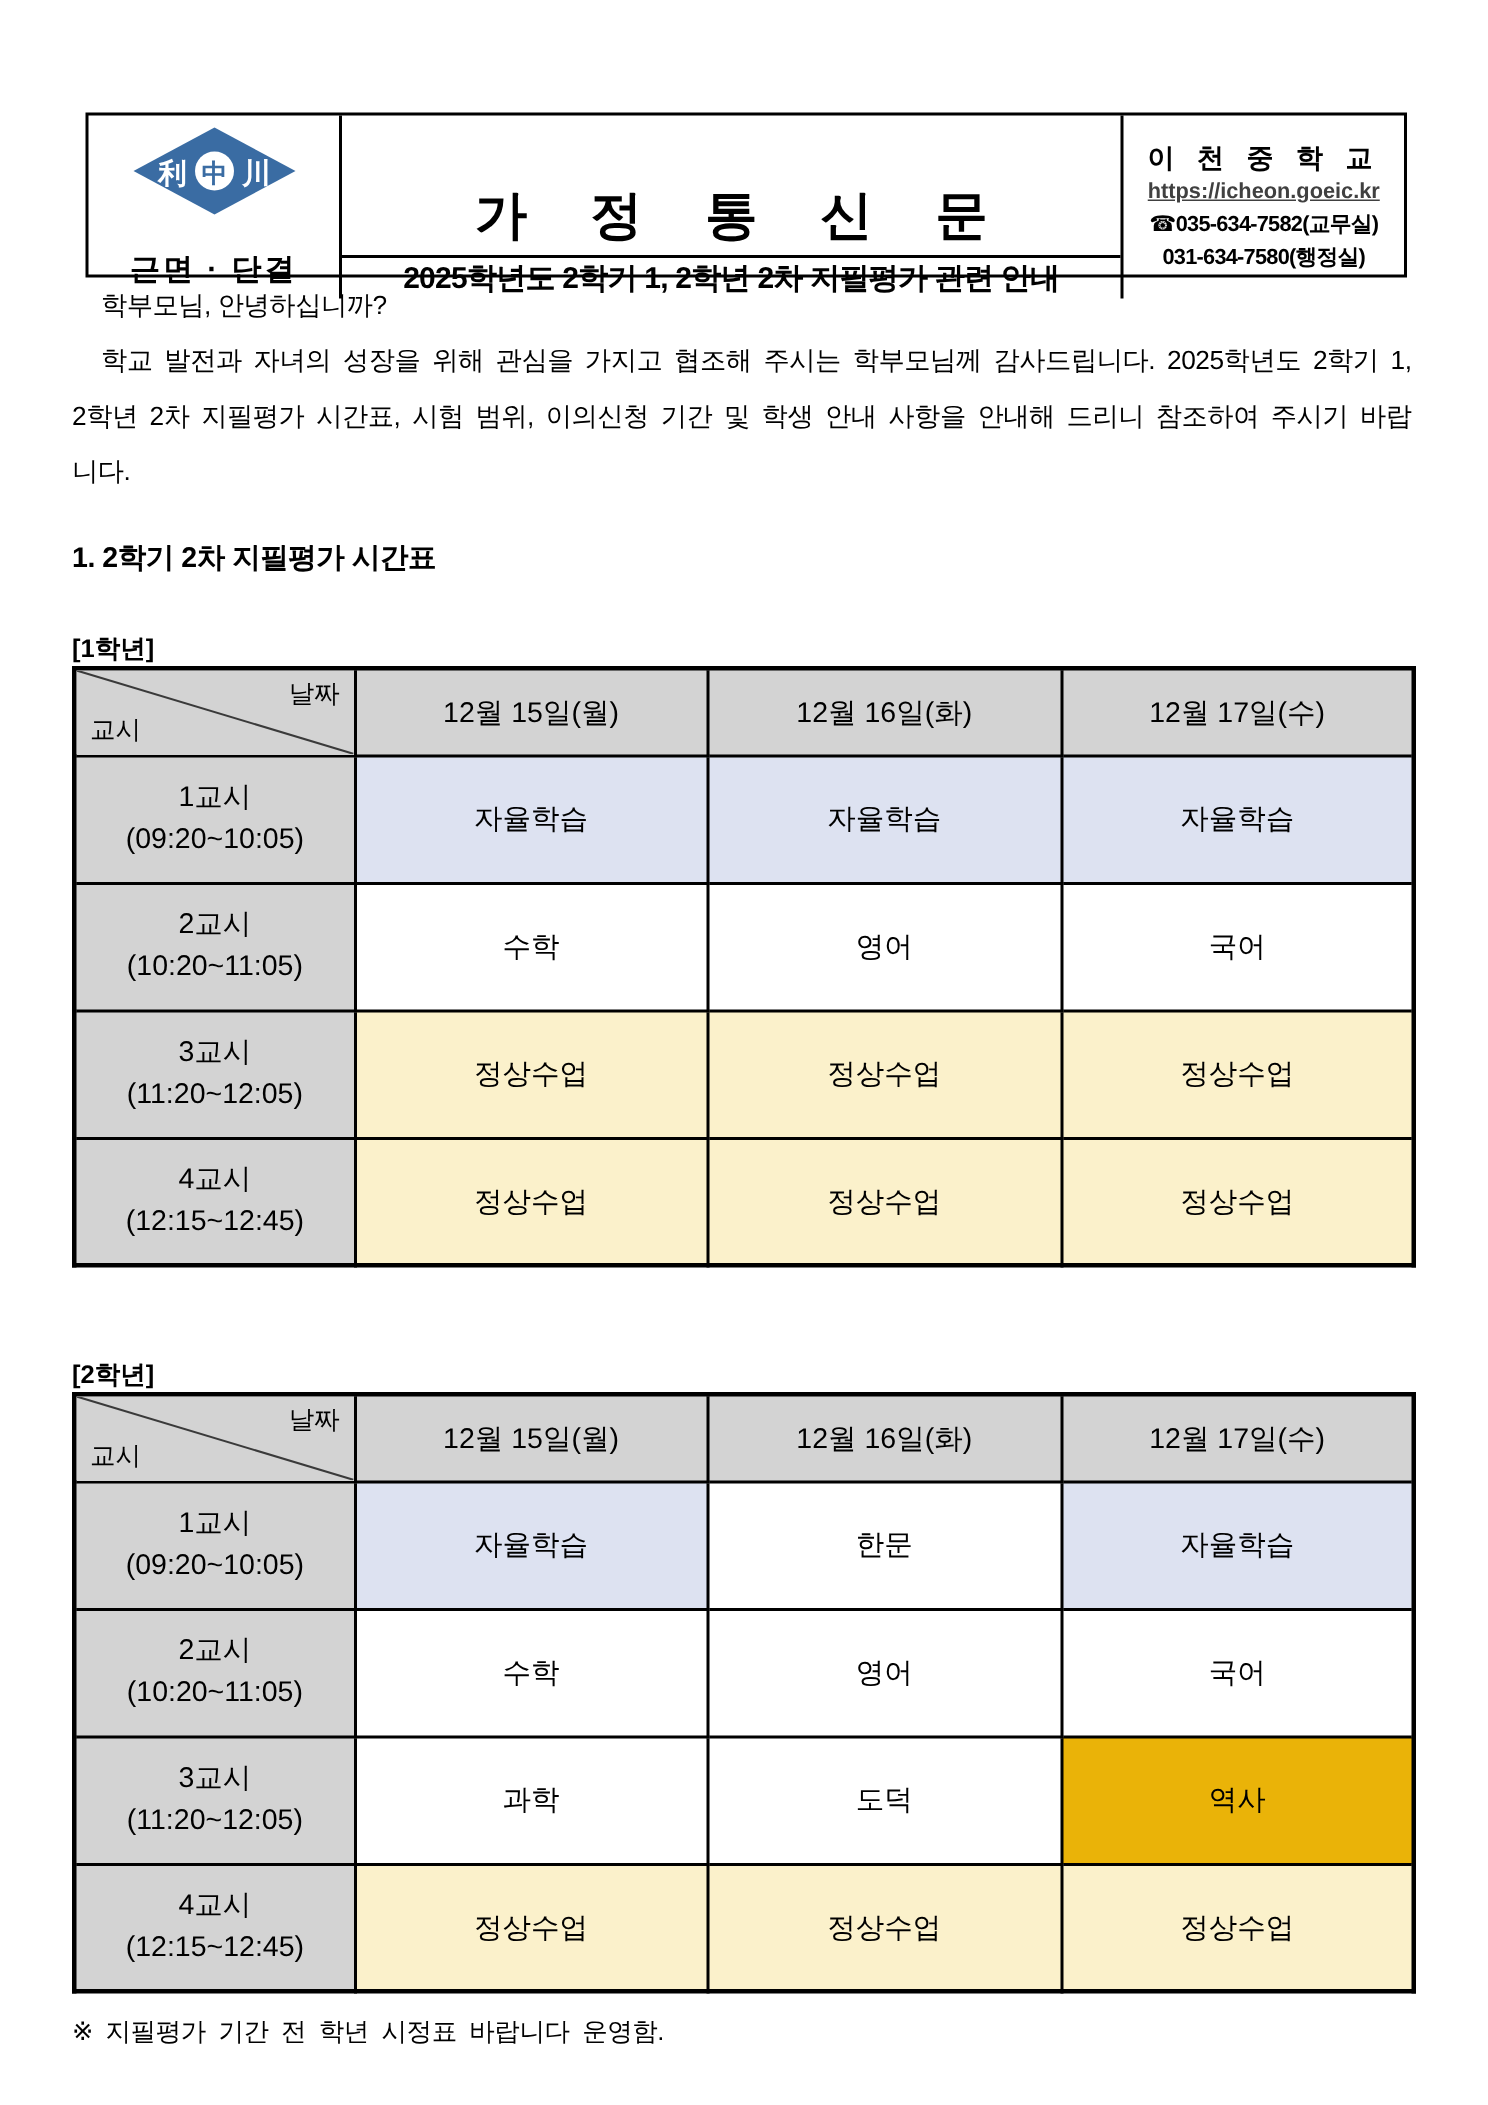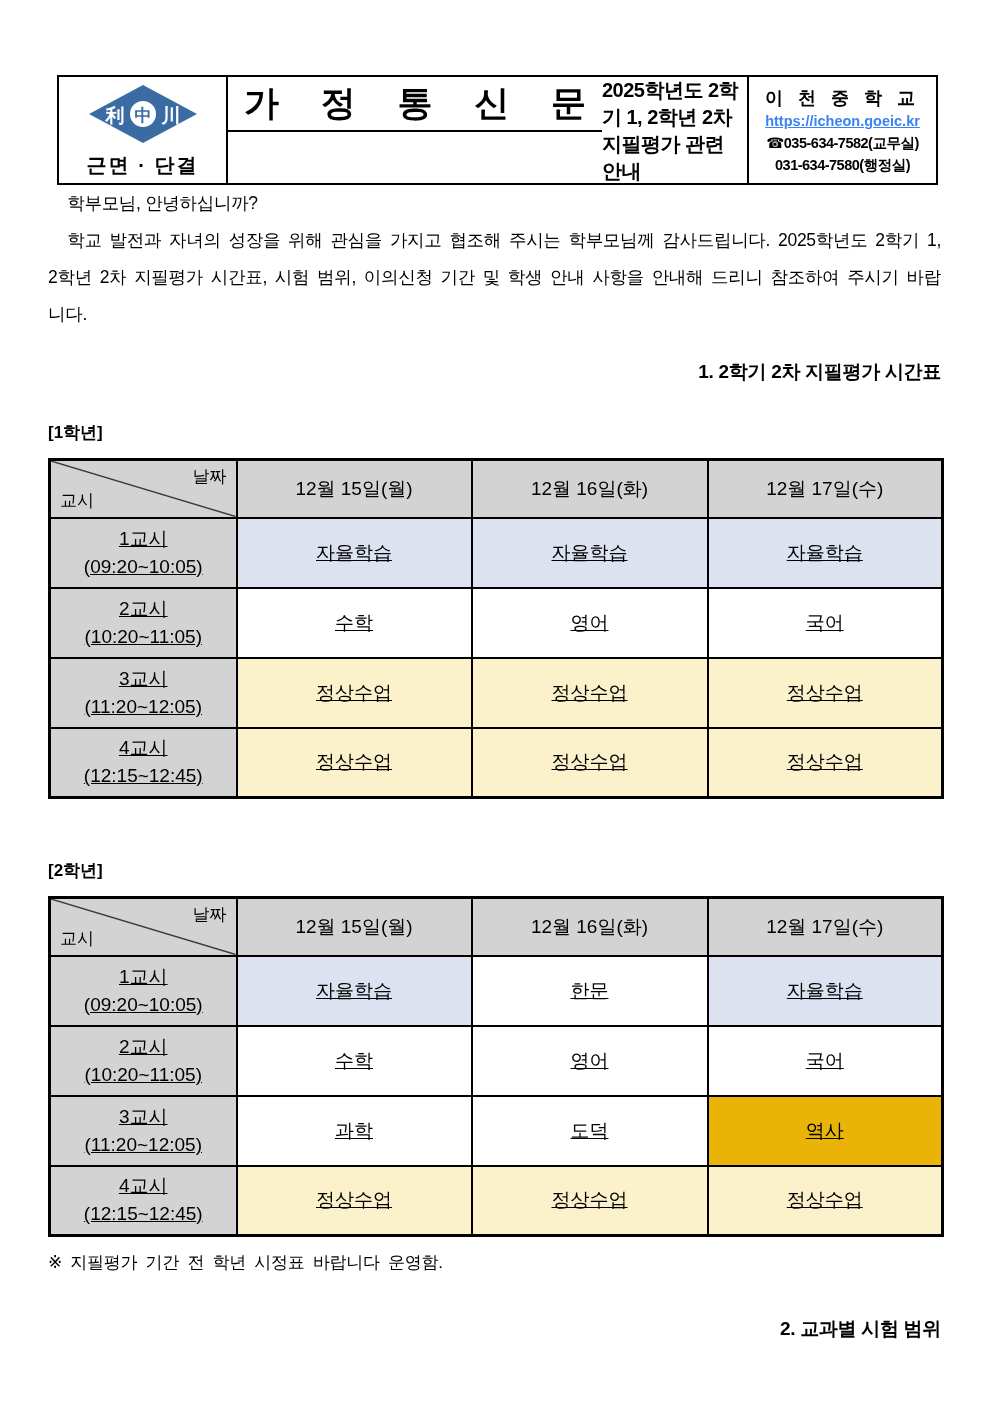--- a/index.html
+++ b/index.html
@@ -20,21 +20,21 @@
     border:2px solid #000;
     display:grid;
     grid-template-columns:169px 519px 1fr;
   }
   .hb-left {
     border-right:2px solid #000;
     display:flex; flex-direction:column; align-items:center; justify-content:space-between;
     padding:7px 4px 6px 4px;
   }
   .hb-motto { font-size:20px; font-weight:bold; letter-spacing:2px; }
-  .hb-mid { display:flex; flex-direction:row; }
+  .hb-mid { display:flex; flex-direction:column;margin-top:40px; }
   .hb-title-row {
     height:55px; border-bottom:2px solid #000;
     display:flex; align-items:center; justify-content:center;
     font-size:35px; font-weight:bold; letter-spacing:16px; text-indent:16px;
   }
   .hb-sub-row {
     flex:1; display:flex; align-items:center; justify-content:center;
     font-size:20px; font-weight:bold; letter-spacing:-0.5px;
   }
   .hb-right {
@@ -45,40 +45,40 @@
   .school-name { font-size:18px; font-weight:bold; letter-spacing:5px; line-height:24px; }
   .school-url  { font-size:14.5px; font-weight:bold; text-decoration:underline; line-height:22px; }
   .school-tel  { font-size:14.5px; font-weight:bold; line-height:22px; letter-spacing:-0.5px; }
 
   
   .intro { font-size:17.5px; line-height:37px; letter-spacing:-0.3px; }
   .intro p { text-indent:1.1em; }
   .intro p.justified { text-align:justify; word-spacing:3px; }
 
   
-  .section-title { margin-top:26px; font-size:19px; font-weight:bold; letter-spacing:-0.3px;text-align:right; }
+  .section-title { margin-top:26px; font-size:19px; font-weight:bold; letter-spacing:-0.3px; }
   .grade-label   { font-size:17px; font-weight:bold; }
   .grade-label.first  { margin-top:36px; }
   .grade-label.second { margin-top:60px; }
 
   
   table.timetable {
-    margin-top:14px;
+    margin-top:0;
     border-collapse:collapse;
     table-layout:fixed;
     width:893px;
     border:3px solid #000;
   }
   table.timetable th, table.timetable td {
     border:2px solid #000;
     font-size:19px; font-weight:normal;
     text-align:center; vertical-align:middle;
   }
   table.timetable thead tr { height:58px; }
-  table.timetable tbody tr { height:70px;text-decoration:underline; }
+  table.timetable tbody tr { height:85px; }
   th.corner {
     position:relative; background:#d3d3d3; overflow:hidden;
   }
   th.corner .diag { position:absolute; inset:0; width:100%; height:100%; }
   .corner-top  { position:absolute; top:4px;  right:9px;  font-size:17px; }
   .corner-bot  { position:absolute; bottom:5px; left:9px; font-size:17px; }
   th.datehead  { background:#d3d3d3; }
   th.period    { background:#d3d3d3; line-height:28px; }
 
   .footnote { margin-top:14px; font-size:17px; letter-spacing:-0.3px; word-spacing:4px; }
@@ -99,21 +99,21 @@
         <text x="83" y="38" font-size="19" font-weight="bold" fill="#ffffff" text-anchor="middle">川</text>
       </svg>
       <div class="hb-motto">근면 · 단결</div>
     </div>
     <div class="hb-mid">
       <div class="hb-title-row">가 정 통 신 문</div>
       <div class="hb-sub-row">2025학년도 2학기 1, 2학년 2차 지필평가 관련 안내</div>
     </div>
     <div class="hb-right">
       <div class="school-name">이 천 중 학 교</div>
-      <a class="school-url" style="color:#3b82f6" href="#">https://icheon.goeic.kr</a>
+      <a class="school-url" style="color:#404040" href="#">https://icheon.goeic.kr</a>
       <div class="school-tel">☎035-634-7582(교무실)</div>
       <div class="school-tel">031-634-7580(행정실)</div>
     </div>
   </div>
 
   <div class="intro">
     <p>학부모님, 안녕하십니까?</p>
     <p class="justified">학교 발전과 자녀의 성장을 위해 관심을 가지고 협조해 주시는 학부모님께 감사드립니다. 2025학년도 2학기 1, 2학년 2차 지필평가 시간표, 시험 범위, 이의신청 기간 및 학생 안내 사항을 안내해 드리니 참조하여 주시기 바랍니다.</p>
   </div>
 

